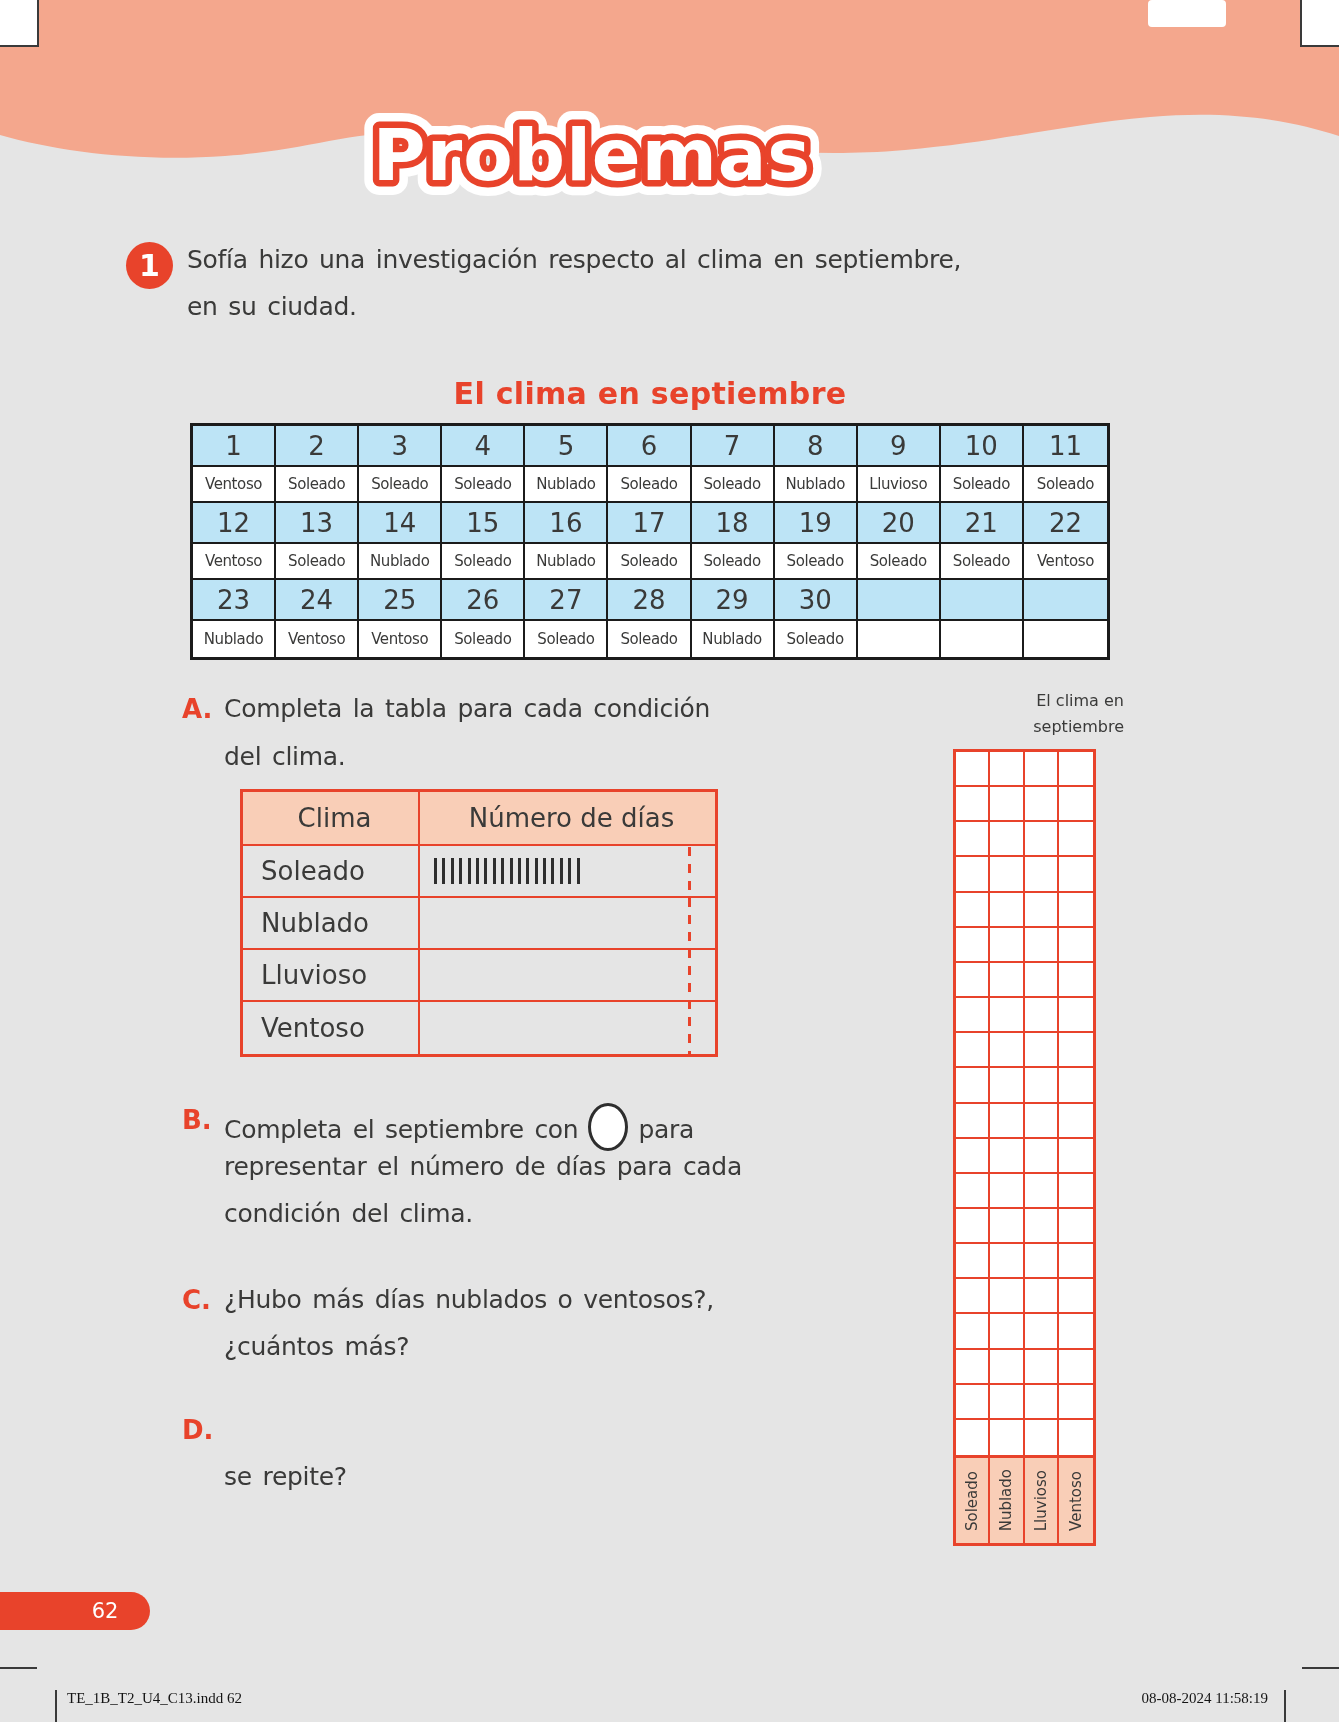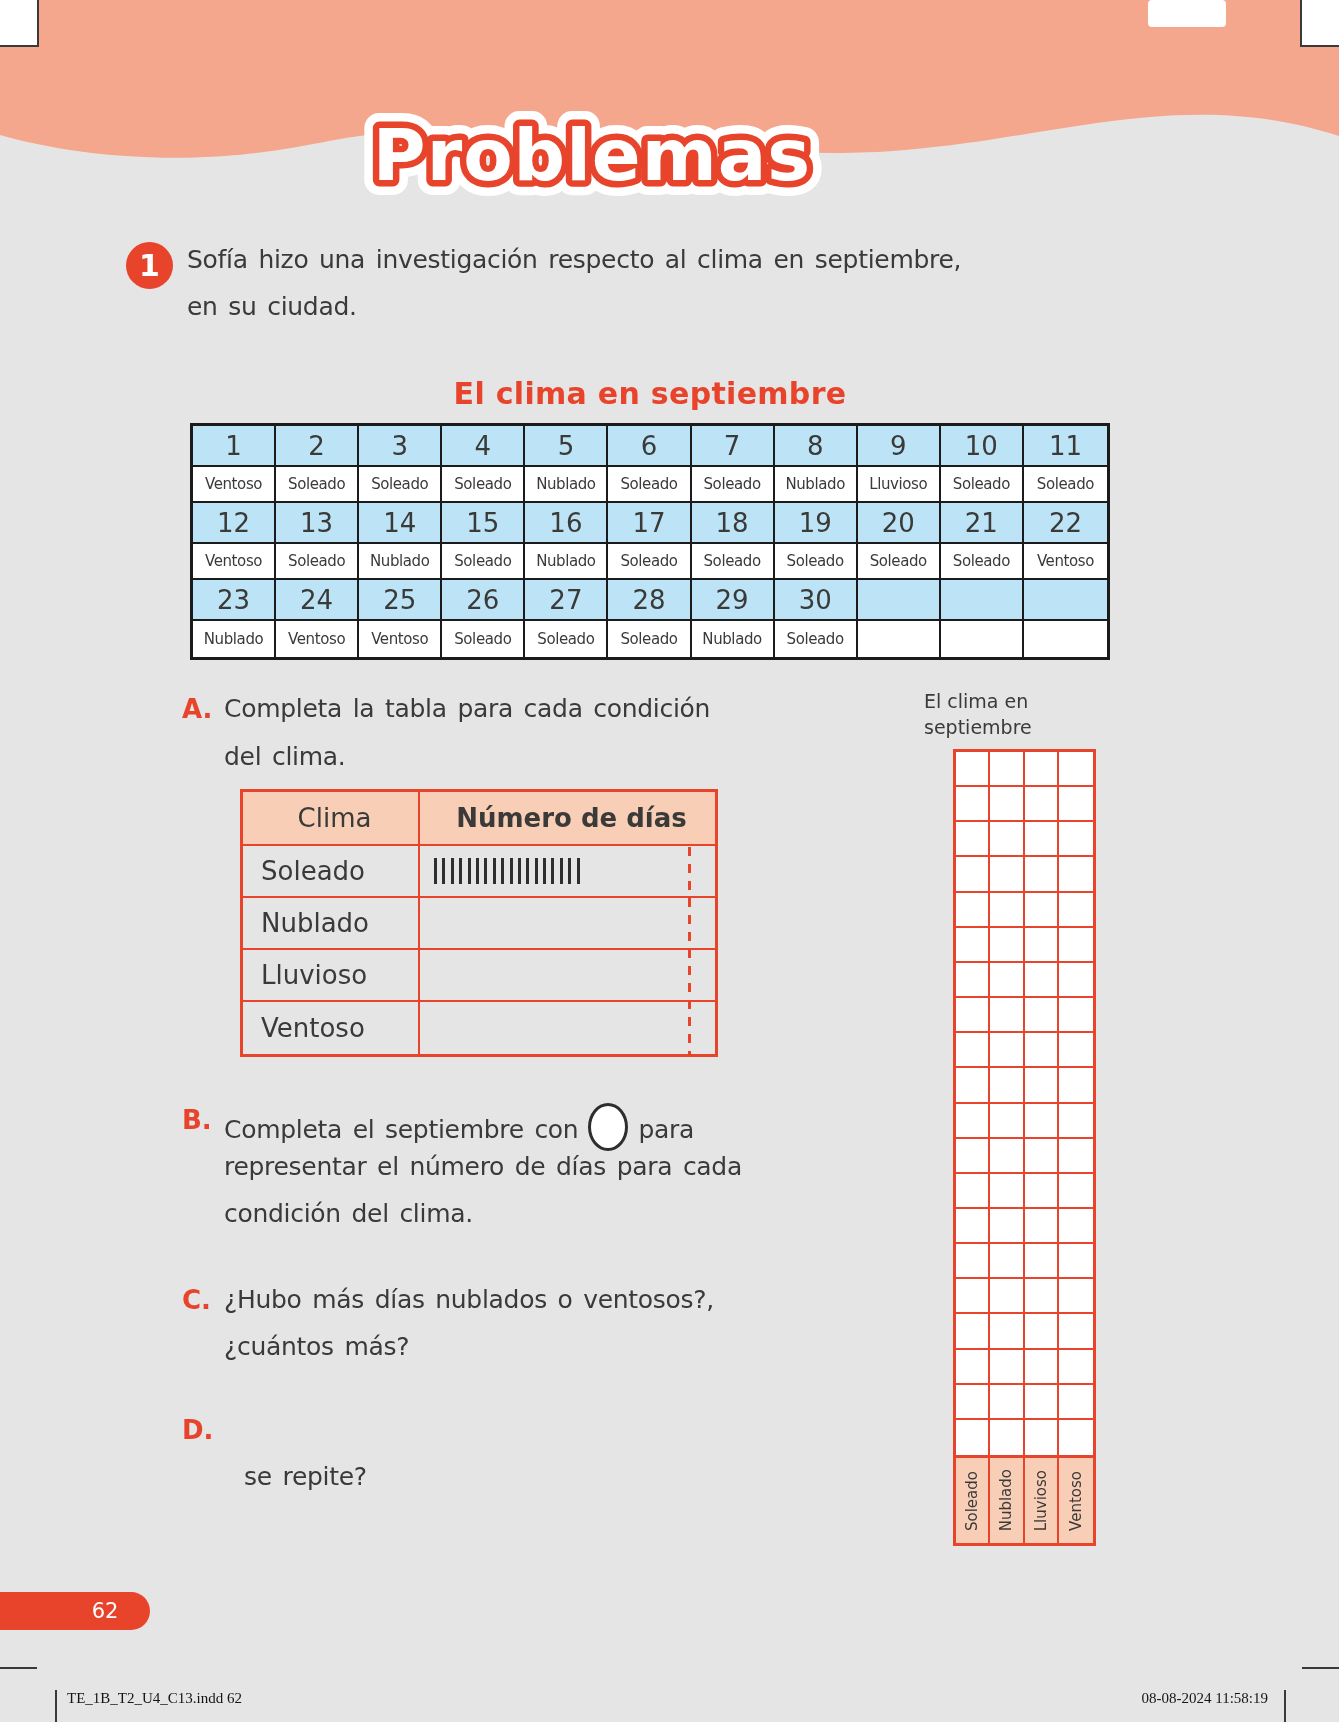--- a/index.html
+++ b/index.html
@@ -30,37 +30,37 @@
   .cal-cell.lastr{border-bottom:none;}
   .cal-day{background:#BDE4F6;font-size:26px;}
   .cal-weather{font-size:15px;letter-spacing:-0.4px;}
 
   
   #tally{position:absolute;left:240px;top:789px;width:478px;display:grid;
       grid-template-columns:177px 1fr;grid-template-rows:54px repeat(4,52px);
       border:3px solid #E8432B;box-sizing:border-box;}
   .t-cell{border-right:2.5px solid #E8432B;border-bottom:2.5px solid #E8432B;box-sizing:border-box;
       display:flex;align-items:center;font-size:26px;}
-  .t-cell.c2{border-right:none;font-weight:bold;}
+  .t-cell.c2{border-right:none;}
   .t-cell.rlast{border-bottom:none;}
   .t-head{background:#F9CEB7;justify-content:center;padding-left:8px;}
   .t-label{padding-left:18px;}
   .t-val{padding-left:14px;}
   .tallies{display:flex;align-items:center;}
   .tallies i{display:block;width:3px;height:26px;background:#2E2E2E;margin-right:5.4px;}
   #dashline{position:absolute;left:688px;top:847px;width:3px;height:207px;
       background:repeating-linear-gradient(to bottom,#E8432B 0 9px,transparent 9px 17px);}
 
   
   .circle{display:inline-block;width:34px;height:42px;border:3px solid #2E2E2E;border-radius:50%;
       vertical-align:-13px;margin:0 10px;background:#fff;}
 
   
-  #p-title{position:absolute;left:924px;top:688px;width:200px;text-align:left;
-      font-size:19px;line-height:26px;color:#3A3A39;}
+  #p-title{position:absolute;left:924px;top:688px;width:200px;text-align:right;
+      font-size:16px;line-height:26px;color:#3A3A39;}
   #pgrid{position:absolute;left:953px;top:749px;width:143px;height:709px;display:grid;
       grid-template-columns:repeat(4,1fr);grid-template-rows:repeat(20,1fr);
       border:3px solid #E8432B;box-sizing:border-box;background:#fff;}
   .p-cell{border-right:2px solid #E8432B;border-bottom:2px solid #E8432B;box-sizing:border-box;}
   .p-cell.lastc{border-right:none;}
   .p-cell.lastr{border-bottom:none;}
   #plabels{position:absolute;left:953px;top:1458px;width:143px;height:88px;display:grid;
       grid-template-columns:repeat(4,1fr);border:3px solid #E8432B;border-top:none;
       box-sizing:border-box;background:#F9CEB7;}
   .pl-cell{border-right:2px solid #E8432B;box-sizing:border-box;display:flex;align-items:center;justify-content:center;}
@@ -228,21 +228,21 @@
     <span>Completa el septiembre con</span><span class="circle"></span><span>para</span>
   </div>
   <div class="body-line" style="left:224px;top:1150px;text-align:center;">representar el número de días para cada</div>
   <div class="body-line" style="left:224px;top:1197px;">condición del clima.</div>
 
   <div class="sec-label" style="left:182px;top:1283px;">C.</div>
   <div class="body-line" style="left:224px;top:1283px;">¿Hubo más días nublados o ventosos?,</div>
   <div class="body-line" style="left:224px;top:1330px;">¿cuántos más?</div>
 
   <div class="sec-label" style="left:182px;top:1413px;">D.</div>
-  <div class="body-line" style="left:224px;top:1460px;margin-left:20px;">se repite?</div>
+  <div class="body-line" style="left:224px;top:1460px;">se repite?</div>
 
   <div id="p-title">
     <div>El clima en</div>
     <div>septiembre</div>
   </div>
   <div id="pgrid">
       <div class="p-cell"></div>
       <div class="p-cell"></div>
       <div class="p-cell"></div>
       <div class="p-cell lastc"></div>

